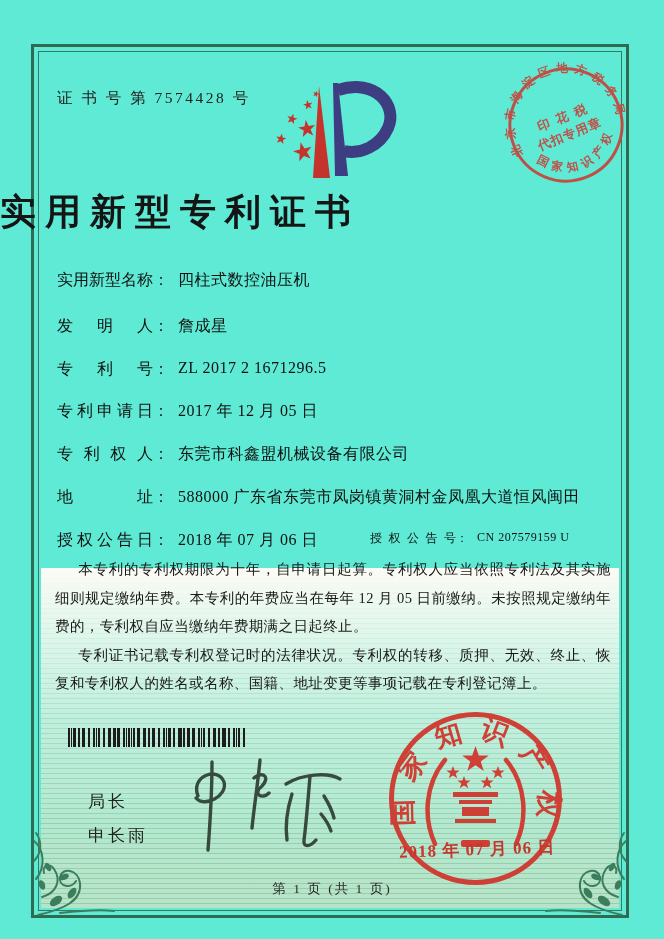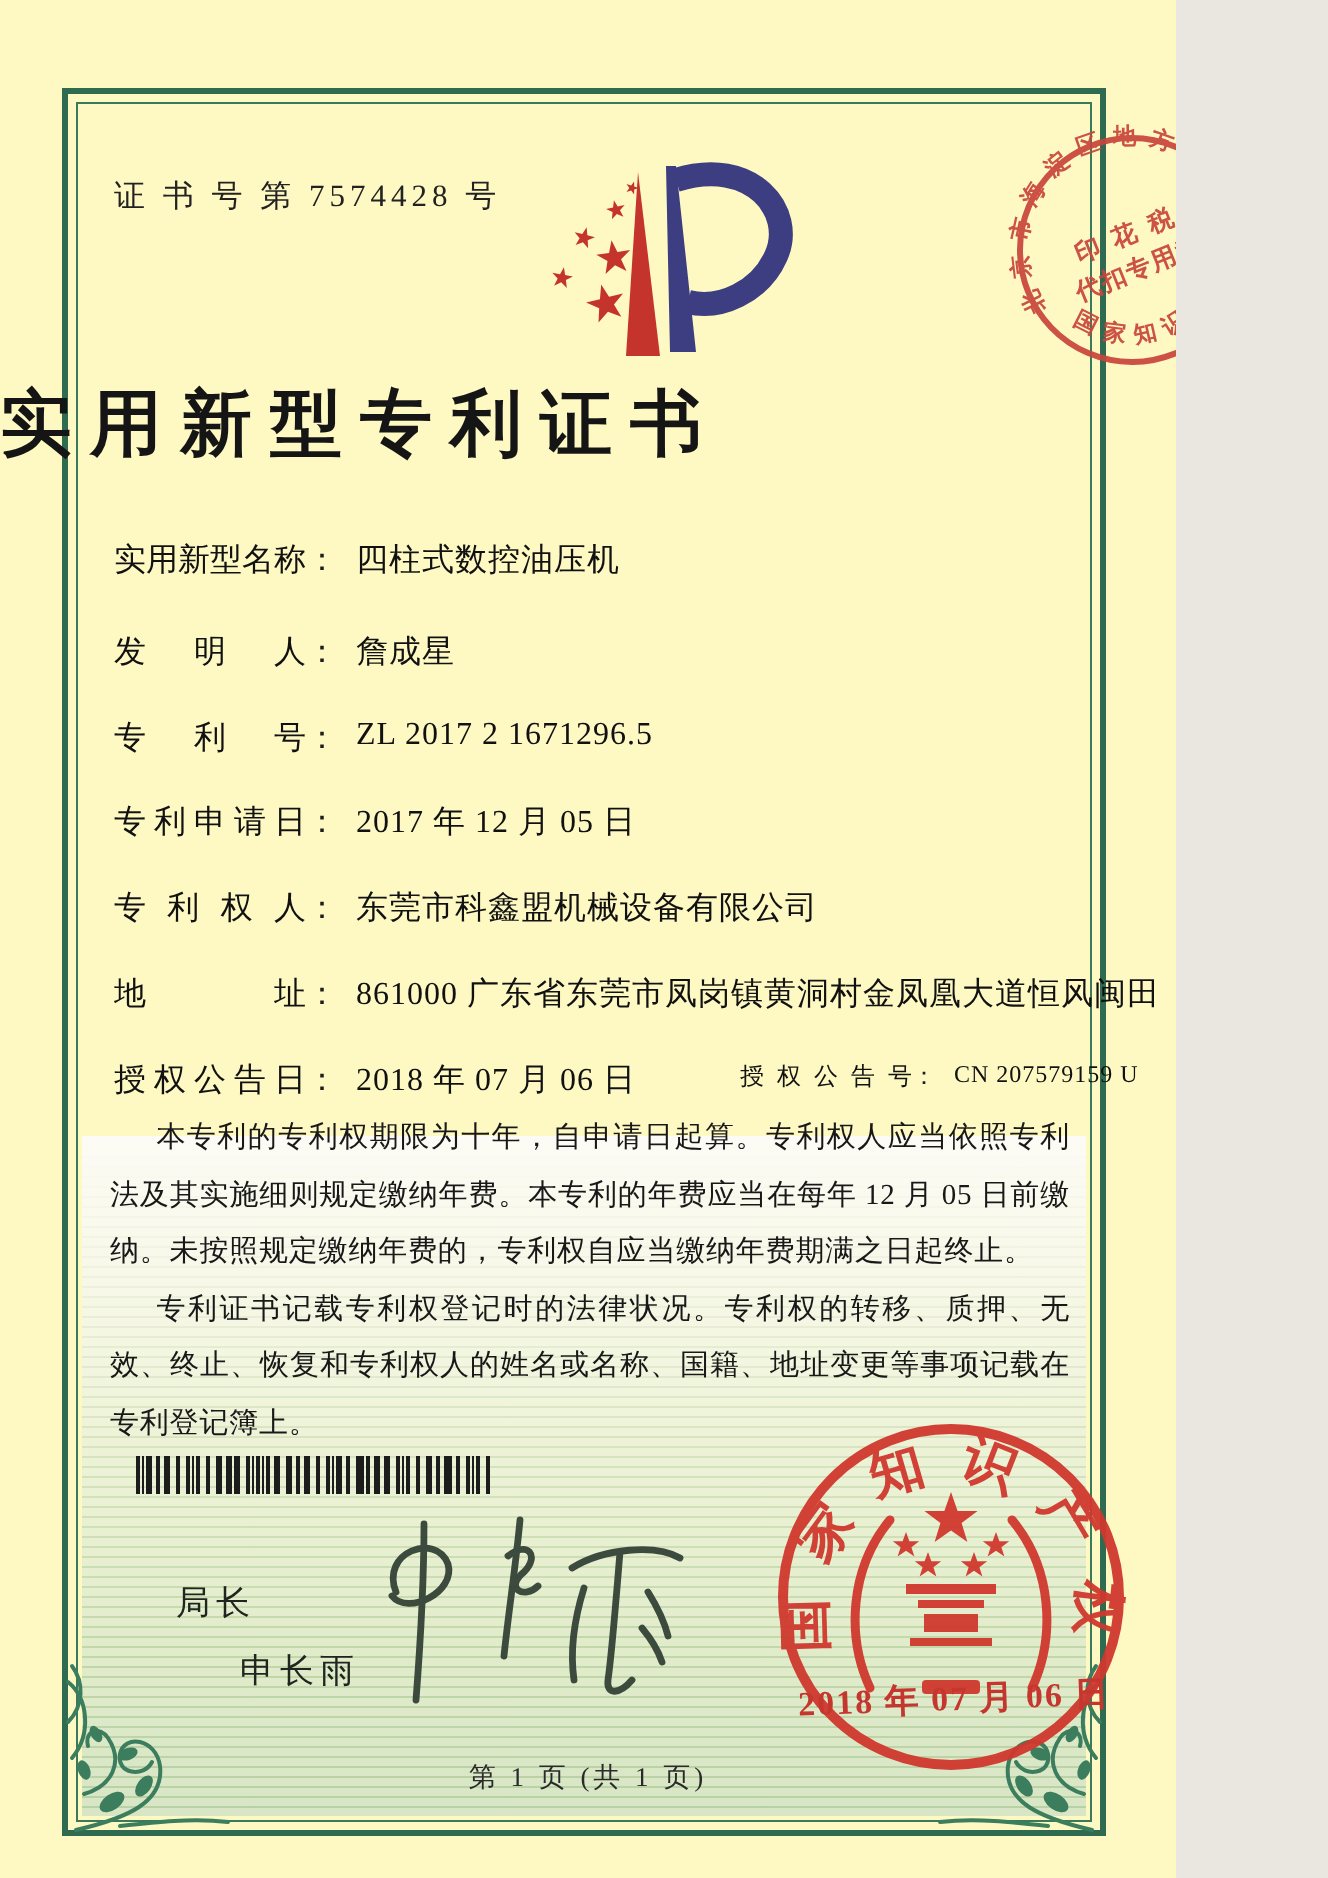--- a/index.html
+++ b/index.html
@@ -1,16 +1,16 @@
 <!DOCTYPE html>
 <html><head>
 <meta charset="utf-8">
 <style>
   html,body{margin:0;padding:0;background:#e9e7e0;}
-  .page{position:relative;width:588px;height:939px;background:#fef9c3;overflow:hidden;
+  .page{position:relative;width:664px;height:939px;background:#5eead4;overflow:hidden;
         font-family:"Liberation Serif","DejaVu Serif",serif;color:#1d1d1d;}
   
   .frame-outer{position:absolute;left:31px;top:44px;right:35px;bottom:21px;border:3px solid #2e6b50;}
   .frame-inner{position:absolute;left:38px;top:51px;right:42px;bottom:28px;border:1px solid #3a7a5c;}
   
   .waves{position:absolute;left:41px;right:45px;bottom:31px;height:340px;pointer-events:none;
     background:
       linear-gradient(to bottom, rgba(252,251,245,1) 0%, rgba(252,251,245,0.25) 45%, rgba(252,251,245,0) 75%),
       repeating-linear-gradient(to bottom, rgba(120,170,115,0.28) 0px, rgba(120,170,115,0.28) 1px,
         rgba(228,240,222,0.35) 1px, rgba(228,240,222,0.35) 5px),
@@ -31,21 +31,21 @@
   .paras{position:absolute;left:55px;right:53px;top:555px;font-size:14.5px;line-height:28.6px;color:#181818;}
   .paras p{margin:0;text-indent:1.6em;text-align:justify;letter-spacing:0.4px;}
   .barcode{position:absolute;left:68px;top:728px;width:177px;height:19px;
     background-image:
       repeating-linear-gradient(90deg,#1c1c1c 0 2px,transparent 2px 5px),
       repeating-linear-gradient(90deg,#1c1c1c 0 1px,transparent 1px 7px),
       repeating-linear-gradient(90deg,transparent 0 3px,#1c1c1c 3px 4px,transparent 4px 11px);}
   .director-title{position:absolute;left:88px;top:790px;font-size:17px;letter-spacing:3px;color:#20261f;
     font-family:"Liberation Sans","DejaVu Sans",sans-serif;}
   .director-name{position:absolute;left:88px;top:824px;font-size:17px;letter-spacing:3px;color:#20261f;
-    font-family:"Liberation Sans","DejaVu Sans",sans-serif;margin-left:32px;}
+    font-family:"Liberation Sans","DejaVu Sans",sans-serif;}
   .signature{position:absolute;left:168px;top:752px;}
   .seal{position:absolute;left:383px;top:706px;opacity:.95;}
   .seal-date{position:absolute;left:399px;top:838px;font-size:17px;font-weight:700;letter-spacing:1px;
     color:#c5372e;transform:rotate(-2deg);}
   .footer{position:absolute;left:0;right:0;top:880px;text-align:center;font-size:13.5px;letter-spacing:2px;color:#2a2a2a;font-family:Liberation Serif, serif;}
   .corner{position:absolute;}
   .corner.bl{left:30px;bottom:19px;}
   .corner.br{right:34px;bottom:19px;transform:scaleX(-1);}
 </style>
 </head>
@@ -148,21 +148,21 @@
       <span class="fval">2017 年 12 月 05 日</span>
   </div>
   <div class="frow" style="top:444px">
     <span class="flabel">专利权人</span>
       <span class="fcolon">：</span>
       <span class="fval">东莞市科鑫盟机械设备有限公司</span>
   </div>
   <div class="frow" style="top:487px;white-space:normal">
     <span class="flabel">地址</span>
       <span class="fcolon">：</span>
-    <span class="fval" style="white-space:normal"><span>861000 广东省东莞市凤岗镇黄洞村金凤凰大道恒风闽田</span></span>
+    <span class="fval" style="white-space:normal"><span>588000 广东省东莞市凤岗镇黄洞村金凤凰大道恒风闽田</span></span>
   </div>
   <div class="frow" style="top:530px">
     <span class="flabel">授权公告日</span>
       <span class="fcolon">：</span>
       <span class="fval">2018 年 07 月 06 日</span>
   </div>
   <div class="grant-no">
     <span class="flabel">授权公告号</span>
       <span class="fcolon">：</span>
       <span class="fval">CN 207579159 U</span>

